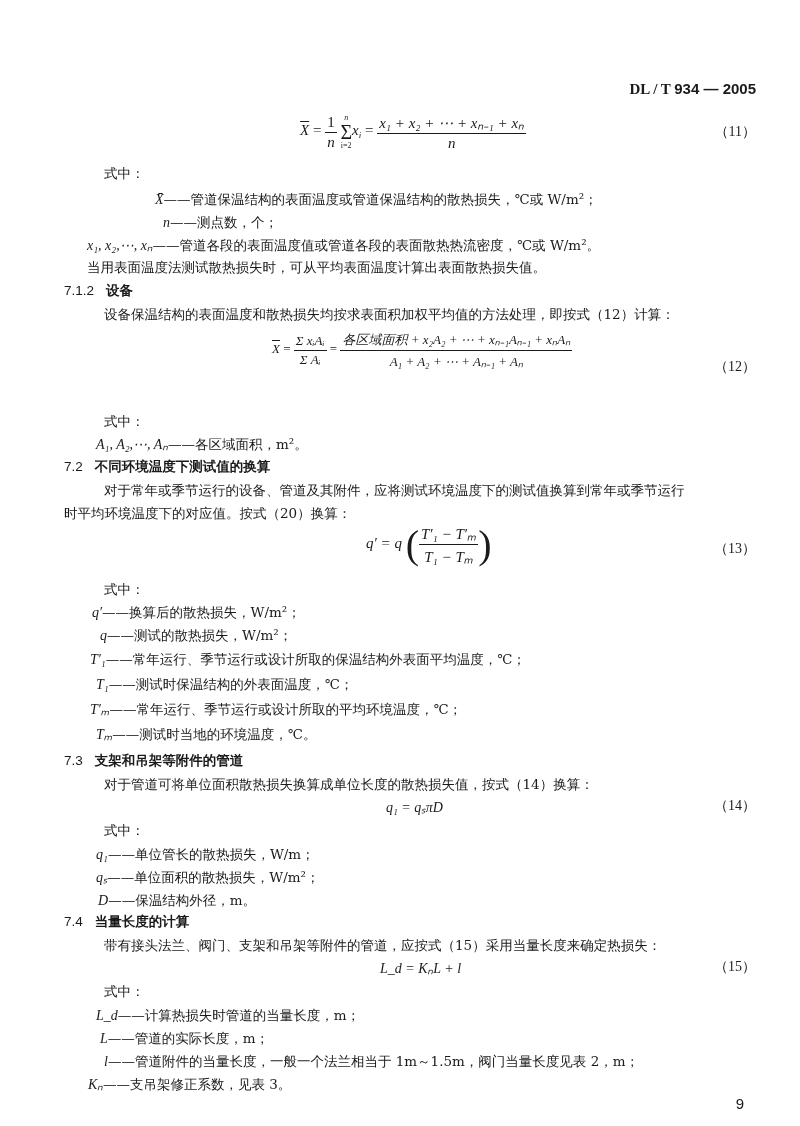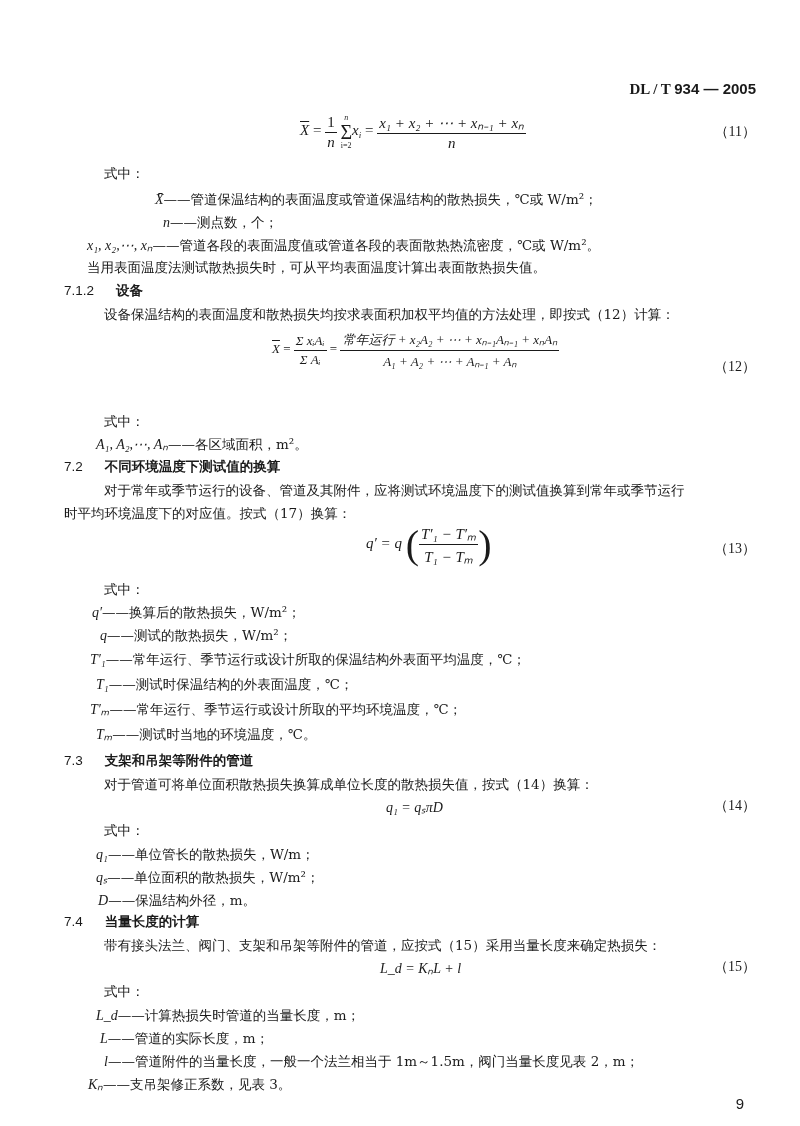--- a/index.html
+++ b/index.html
@@ -9,21 +9,21 @@
     color: #1a1a1a;
   }
   .abs { position: absolute; white-space: nowrap; }
   .std-code {
     right: 44px; top: 80px;
     font-family: "Liberation Serif", serif; font-weight: bold; font-size: 15px;
   }
   .std-code .num { font-family: "Liberation Sans", sans-serif; font-weight: bold; }
   .txt { font-size: 13.5px; line-height: 18px; }
   .heading { font-size: 13.5px; font-weight: bold; }
-  .heading .sec-num { font-family: "Liberation Sans", sans-serif; font-weight: normal; margin-right: 22px; }
+  .heading .sec-num { font-family: "Liberation Sans", sans-serif; font-weight: normal; margin-right: 12px; }
   .eqnum { right: 44px; font-family: "Liberation Serif", serif; font-size: 14px; }
   .math { font-family: "Liberation Serif", serif; font-style: italic; font-size: 15px; }
   .sym { font-family: "Liberation Serif", serif; font-style: italic; font-size: 14px; }
   sub, sup { font-size: 9px; line-height: 0; }
   sub { vertical-align: -3px; }
   .up { font-style: normal; }
   .frac { display: inline-flex; flex-direction: column; align-items: center; vertical-align: middle; }
   .frac .n { border-bottom: 1px solid #1a1a1a; padding: 0 2px 1px; }
   .frac .d { padding: 1px 2px 0; }
   .sigma { display: inline-flex; flex-direction: column; align-items: center; vertical-align: middle; line-height: 1; }
@@ -77,36 +77,36 @@
 <div class="abs txt" style="left:104px; top:305px;">设备保温结构的表面温度和散热损失均按求表面积加权平均值的方法处理，即按式（12）计算：</div>
 
 <div class="abs math" style="left:272px; top:330px; font-size:13px;">
   <span style="text-decoration: overline;">X</span><span class="up"> = </span>
   <span class="frac">
     <span class="n">Σ xᵢAᵢ</span>
     <span class="d">Σ Aᵢ</span>
   </span>
   <span class="up"> = </span>
   <span class="frac">
-    <span class="n">常年运行 + x₂A₂ + ⋯ + xₙ₋₁Aₙ₋₁ + xₙAₙ</span>
+    <span class="n">各区域面积 + x₂A₂ + ⋯ + xₙ₋₁Aₙ₋₁ + xₙAₙ</span>
     <span class="d">A₁ + A₂ + ⋯ + Aₙ₋₁ + Aₙ</span>
   </span>
 </div>
 <div class="abs eqnum" style="top:358px;">（12）</div>
 
 <div class="abs txt" style="left:104px; top:412px;">式中：</div>
 <div class="abs txt" style="left:96px; top:435px;">
   <span class="sym">A₁, A₂,⋯, Aₙ</span><span>——各区域面积，m²。</span>
 </div>
 
 <div class="abs heading" style="left:64px; top:458px;">
   <span class="sec-num">7.2</span><span>不同环境温度下测试值的换算</span>
 </div>
 <div class="abs txt" style="left:104px; top:481px;">对于常年或季节运行的设备、管道及其附件，应将测试环境温度下的测试值换算到常年或季节运行</div>
-<div class="abs txt" style="left:64px; top:504px;">时平均环境温度下的对应值。按式（17）换算：</div>
+<div class="abs txt" style="left:64px; top:504px;">时平均环境温度下的对应值。按式（20）换算：</div>
 
 <div class="abs math" style="left:366px; top:523px;">
   <span>q′ = q</span>
   <span class="paren">(</span><span class="frac">
     <span class="n">T′₁ − T′ₘ</span>
     <span class="d">T₁ − Tₘ</span>
   </span><span class="paren">)</span>
 </div>
 <div class="abs eqnum" style="top:540px;">（13）</div>
 

